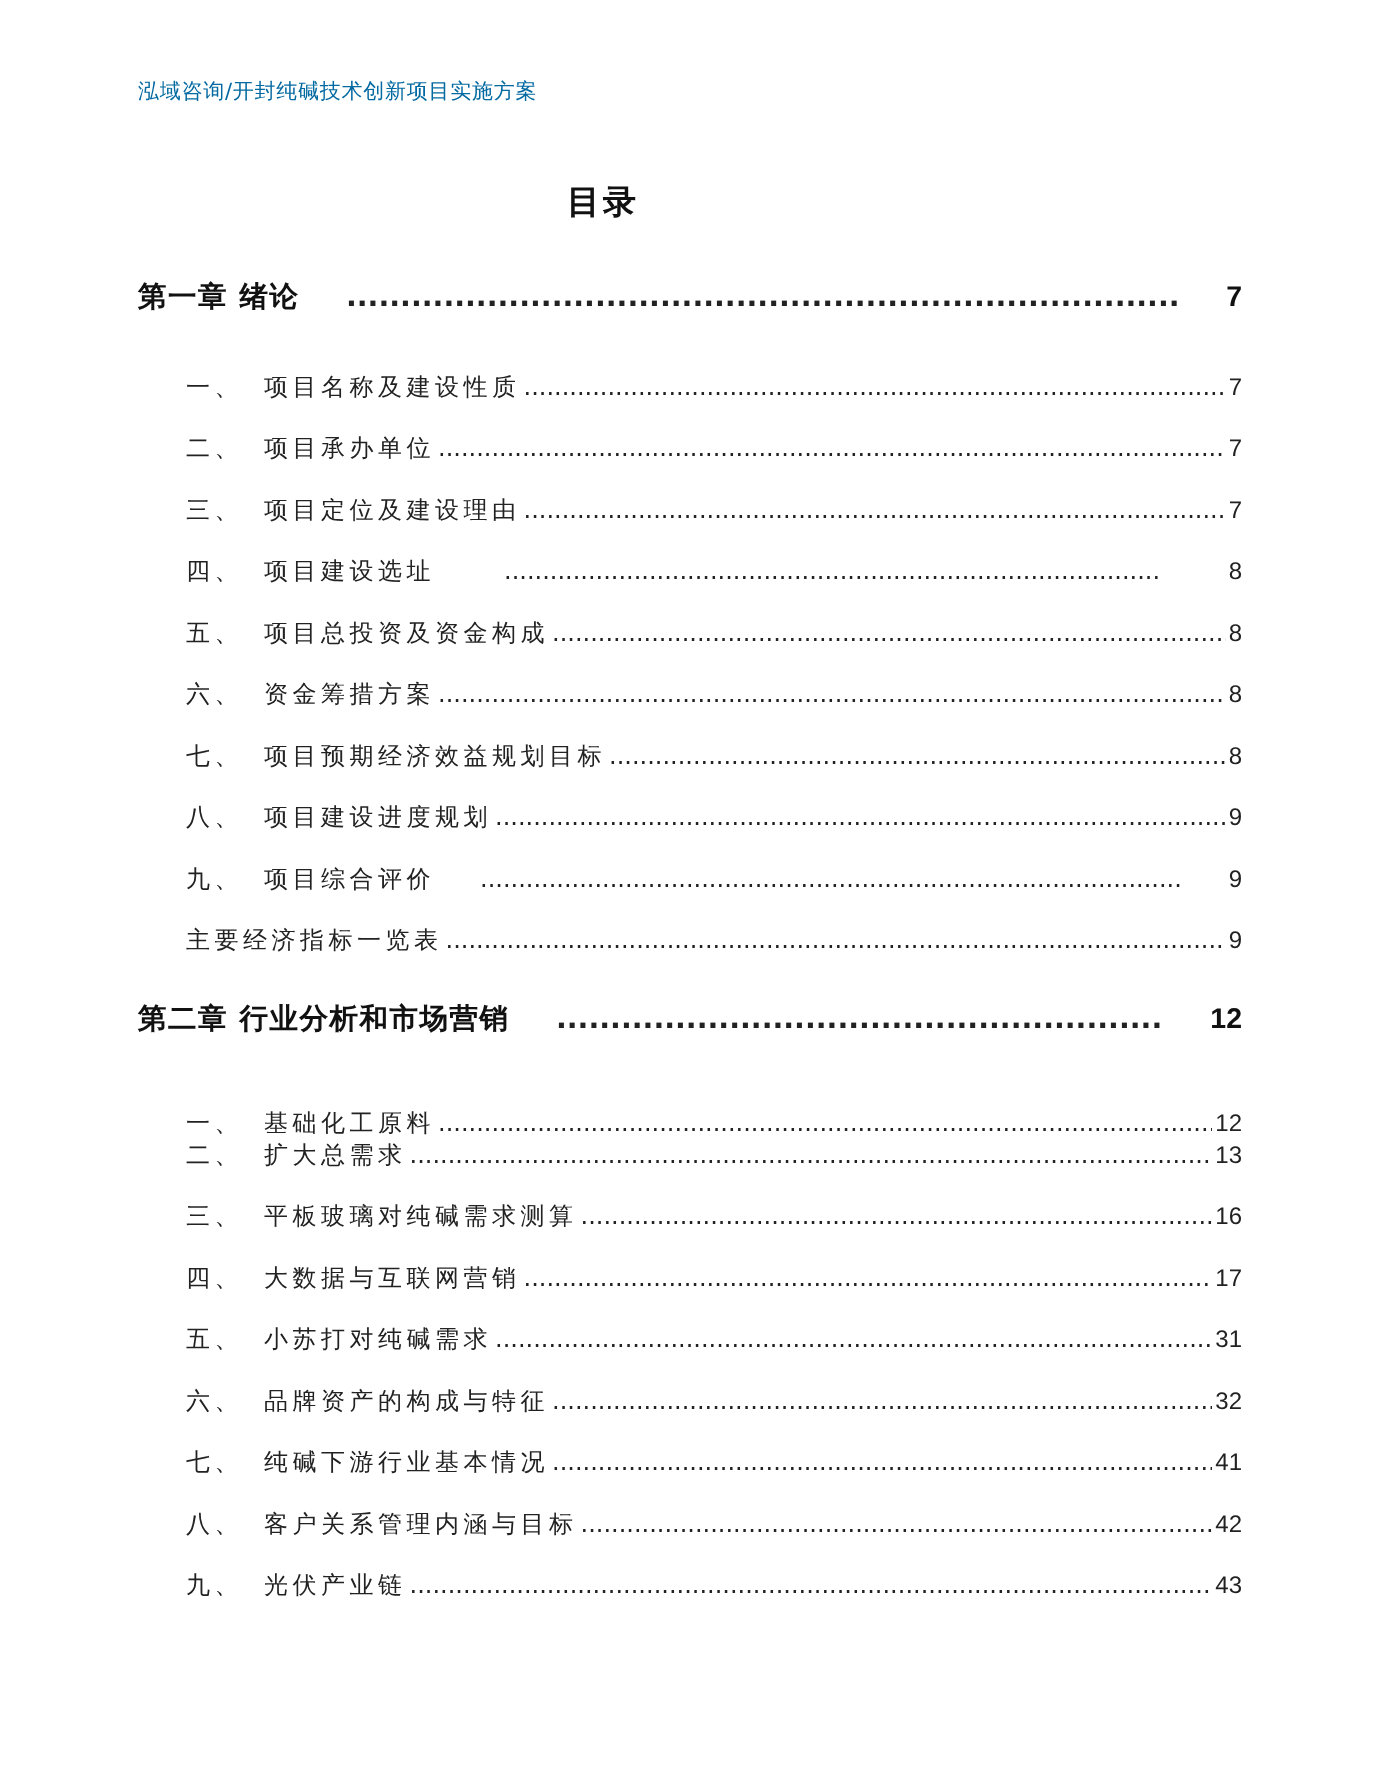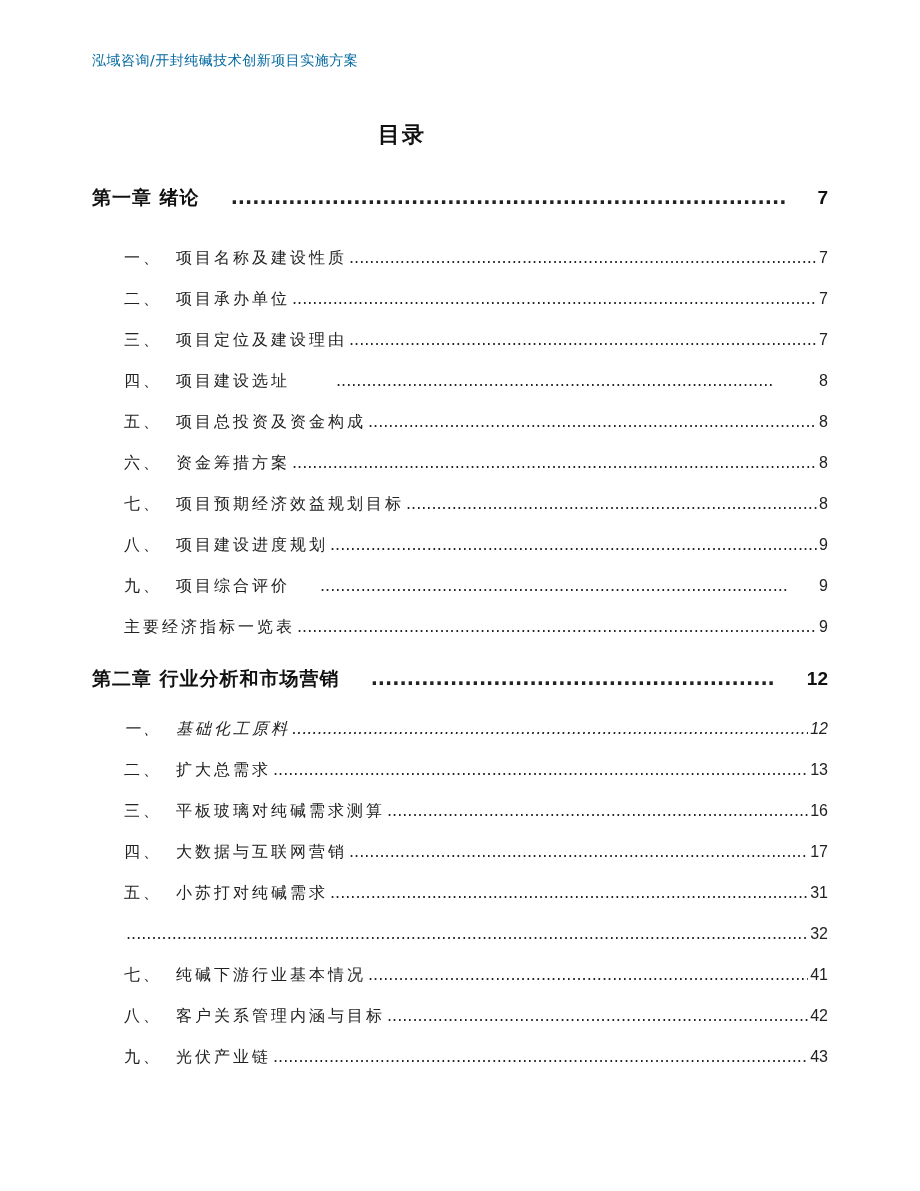--- a/index.html
+++ b/index.html
@@ -81,21 +81,21 @@
     <div class="row section" style="top: 617px;">
       <span class="label"><span>主要经济指标一览表</span></span>
       <span class="dots"></span>
       <span class="page">9</span>
     </div>
     <div class="row chapter" style="top: 666px;">
       <span class="label"><span>第二章 行业分析和市场营销</span></span>
       <span class="dots"></span>
       <span class="page">12</span>
     </div>
-    <div class="row section" style="top: 719px; font-style: italic;">
+    <div class="row section" style="top: 739px;">
       <span class="label"><span class="num">一、</span><span>基础化工原料</span></span>
       <span class="dots"></span>
       <span class="page">12</span>
     </div>
     <div class="row section" style="top: 760px;">
       <span class="label"><span class="num">二、</span><span>扩大总需求</span></span>
       <span class="dots"></span>
       <span class="page">13</span>
     </div>
     <div class="row section" style="top: 801px;">
@@ -107,20 +107,21 @@
       <span class="label"><span class="num">四、</span><span>大数据与互联网营销</span></span>
       <span class="dots"></span>
       <span class="page">17</span>
     </div>
     <div class="row section" style="top: 883px;">
       <span class="label"><span class="num">五、</span><span>小苏打对纯碱需求</span></span>
       <span class="dots"></span>
       <span class="page">31</span>
     </div>
     <div class="row section" style="top: 924px;">
+      <span class="label"><span class="num">六、</span><span>品牌资产的构成与特征</span></span>
       <span class="dots"></span>
       <span class="page">32</span>
     </div>
     <div class="row section" style="top: 965px;">
       <span class="label"><span class="num">七、</span><span>纯碱下游行业基本情况</span></span>
       <span class="dots"></span>
       <span class="page">41</span>
     </div>
     <div class="row section" style="top: 1006px;">
       <span class="label"><span class="num">八、</span><span>客户关系管理内涵与目标</span></span>

